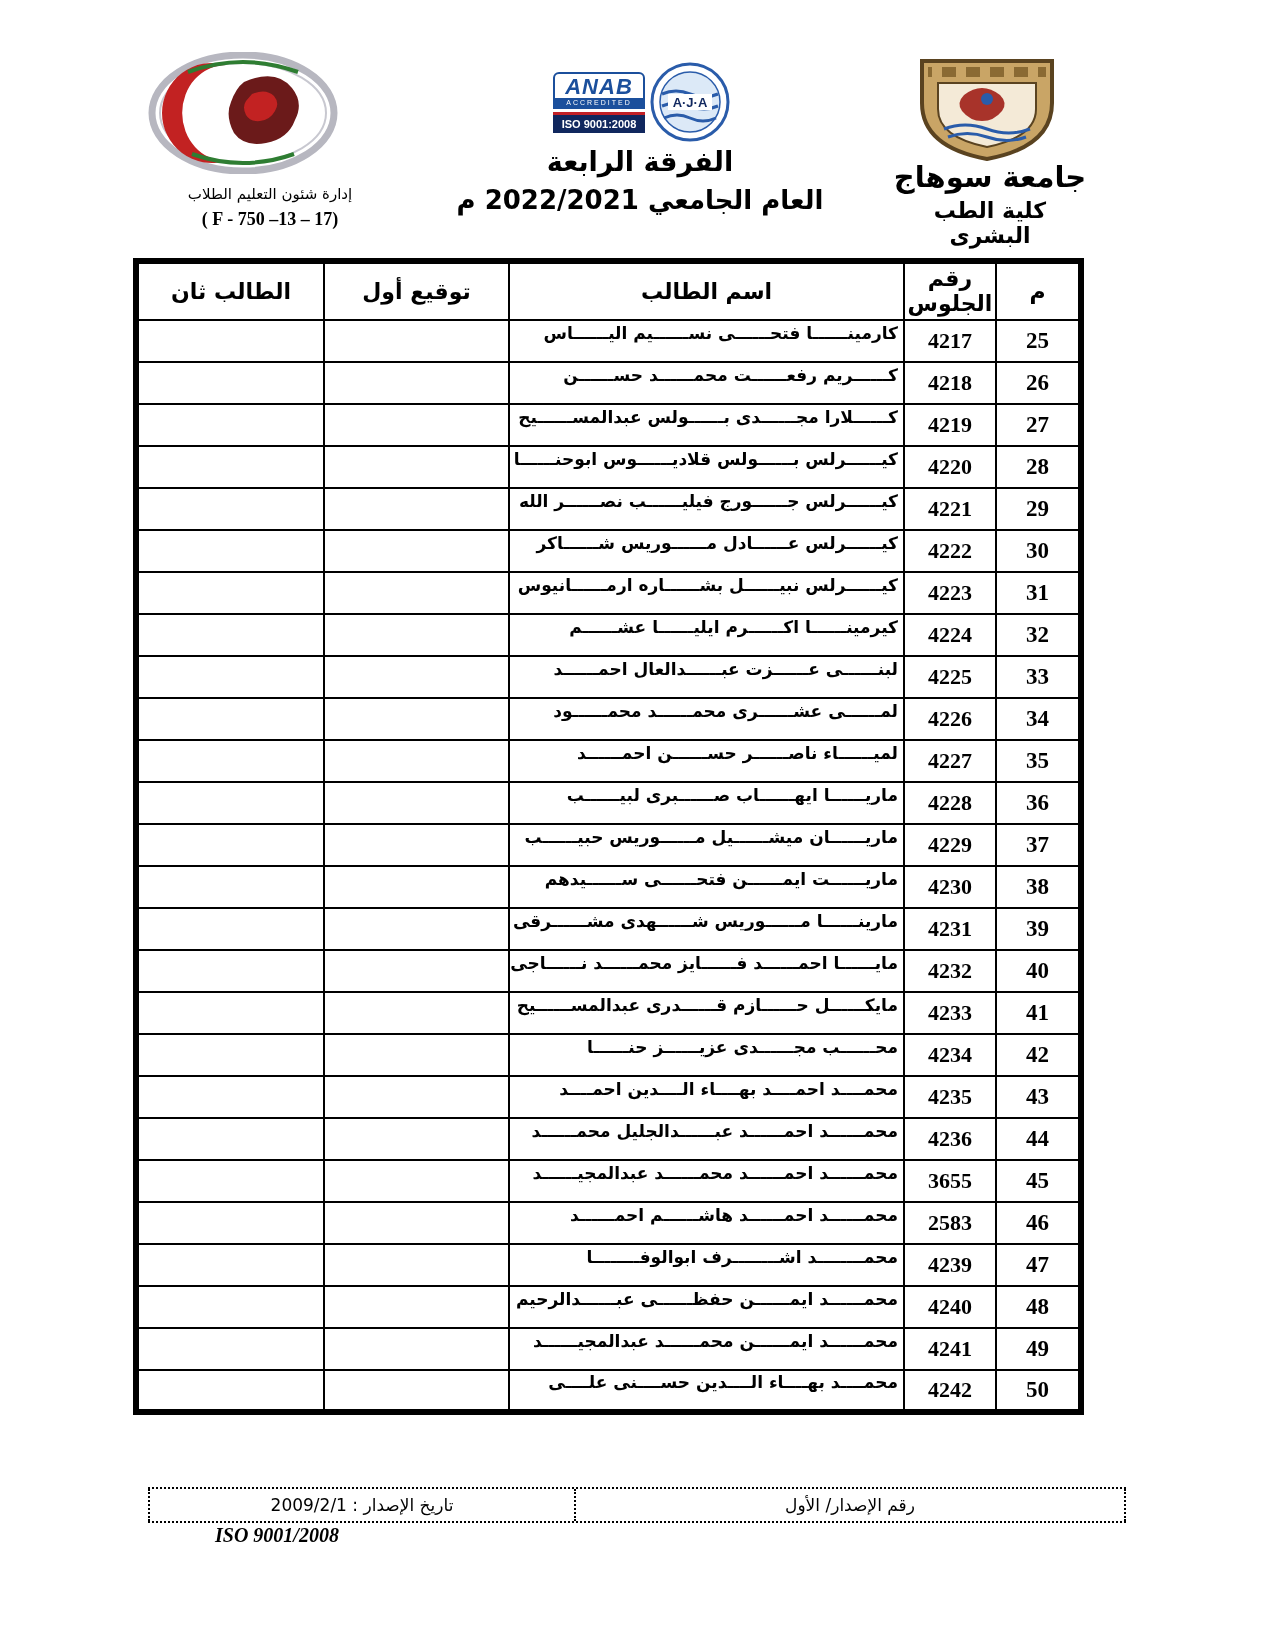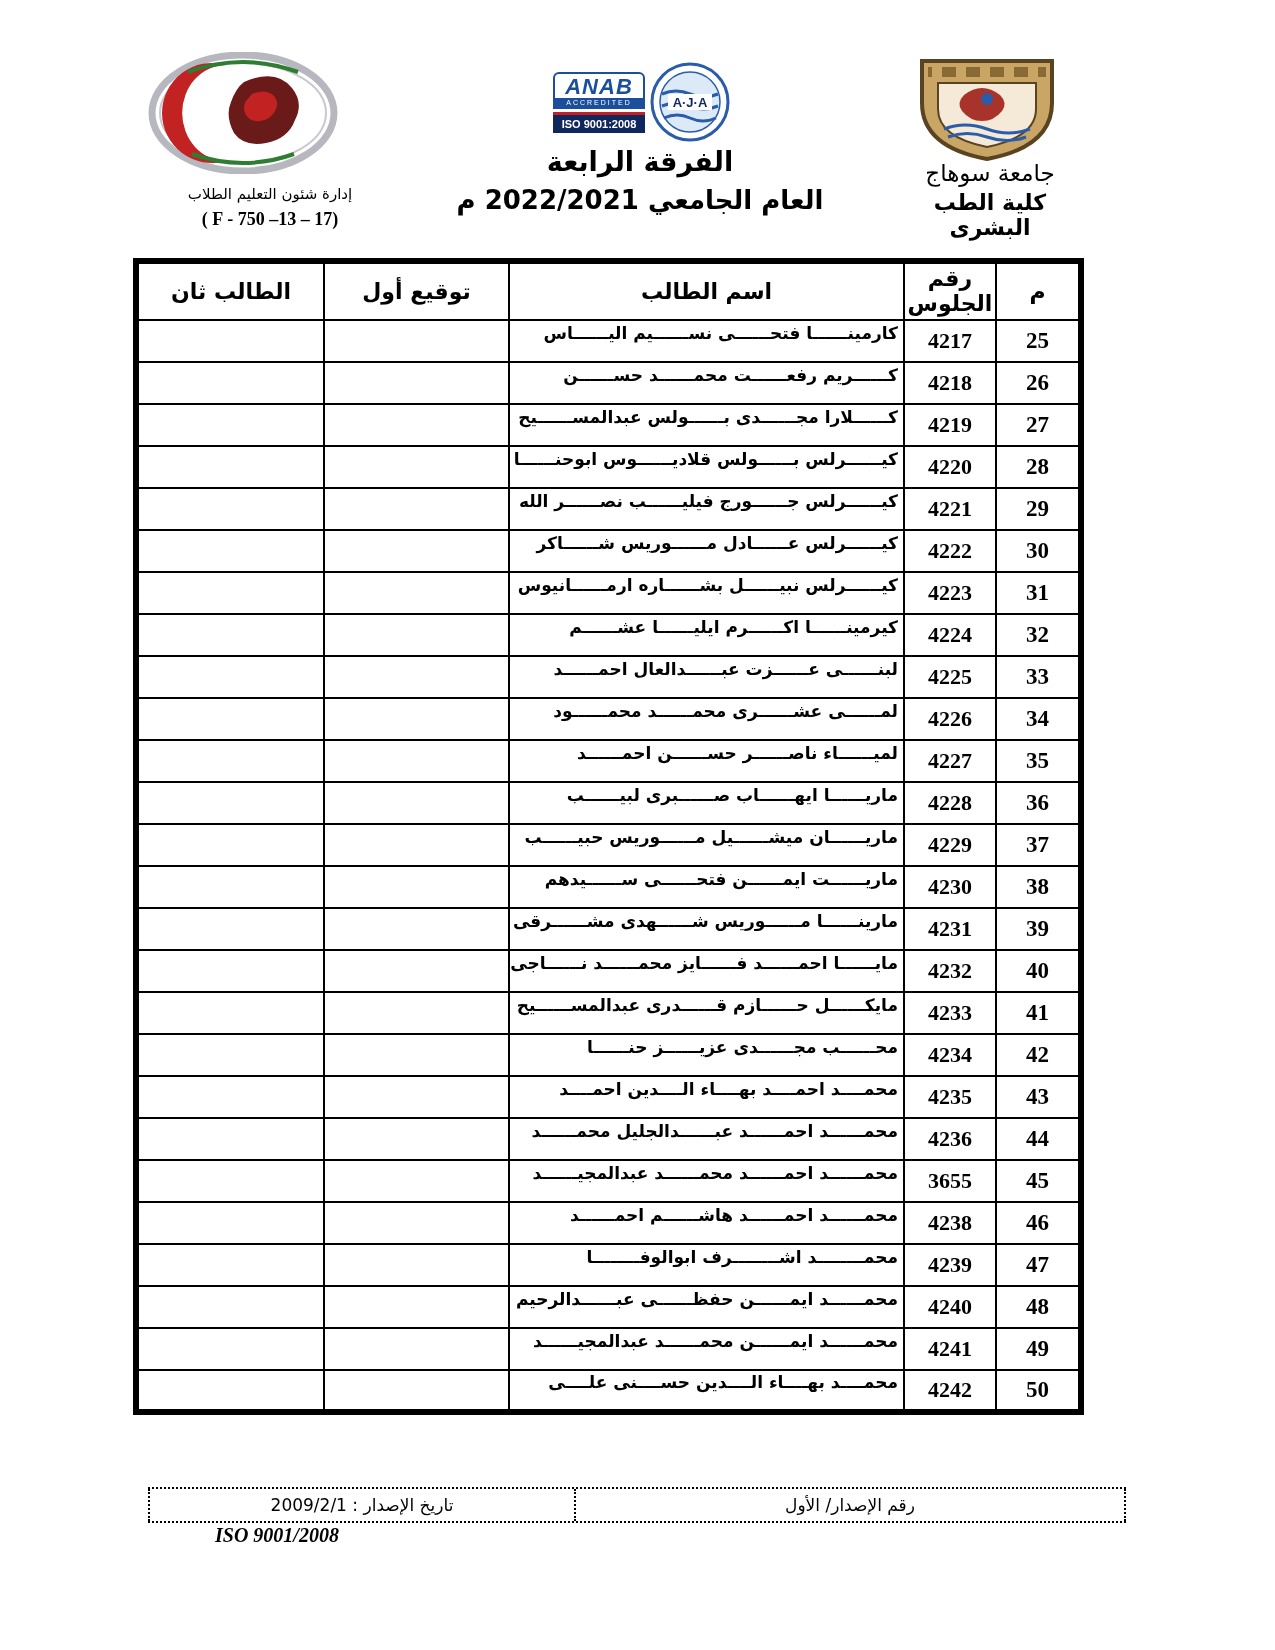--- a/index.html
+++ b/index.html
@@ -7,21 +7,21 @@
   .page {
     position:relative; width:1275px; height:1650px; margin:0 auto;
     background:#ffffff; color:#000;
     font-family:"DejaVu Sans", sans-serif;
     overflow:hidden;
   }
   .abs { position:absolute; }
 
   
   .hdr-right { left:890px; top:160px; width:200px; text-align:center; direction:rtl; }
-  .hdr-right .l1 { font-size:23px; font-weight:normal; }
+  .hdr-right .l1 { font-size:29px; font-weight:bold; }
   .hdr-right .l2 { font-size:22px; font-weight:bold; margin-top:4px; }
 
   .hdr-center { left:420px; top:146px; width:440px; text-align:center; direction:rtl; }
   .hdr-center .t1 { font-size:27px; font-weight:bold; }
   .hdr-center .t2 { font-size:26px; font-weight:bold; margin-top:8px; }
 
   .hdr-left { left:150px; top:185px; width:240px; text-align:center; direction:rtl; }
   .hdr-left .l1 { font-size:15px; font-weight:normal; }
   .hdr-left .l2 { font-size:18px; font-weight:bold; margin-top:6px; direction:ltr;
                   font-family:"Liberation Serif", serif; }
@@ -298,21 +298,21 @@
         </tr>
         <tr>
           <td class="cell-index">45</td>
           <td class="cell-seat">3655</td>
           <td class="cell-name">محمــــــد احمــــــد محمــــــد عبدالمجيــــــد</td>
           <td class="cell-sig"></td>
           <td class="cell-sig"></td>
         </tr>
         <tr>
           <td class="cell-index">46</td>
-          <td class="cell-seat">4238</td>
+          <td class="cell-seat">2583</td>
           <td class="cell-name">محمــــــد احمــــــد هاشــــــم احمــــــد</td>
           <td class="cell-sig"></td>
           <td class="cell-sig"></td>
         </tr>
         <tr>
           <td class="cell-index">47</td>
           <td class="cell-seat">4239</td>
           <td class="cell-name">محمــــــــد اشــــــــرف ابوالوفــــــــا</td>
           <td class="cell-sig"></td>
           <td class="cell-sig"></td>

